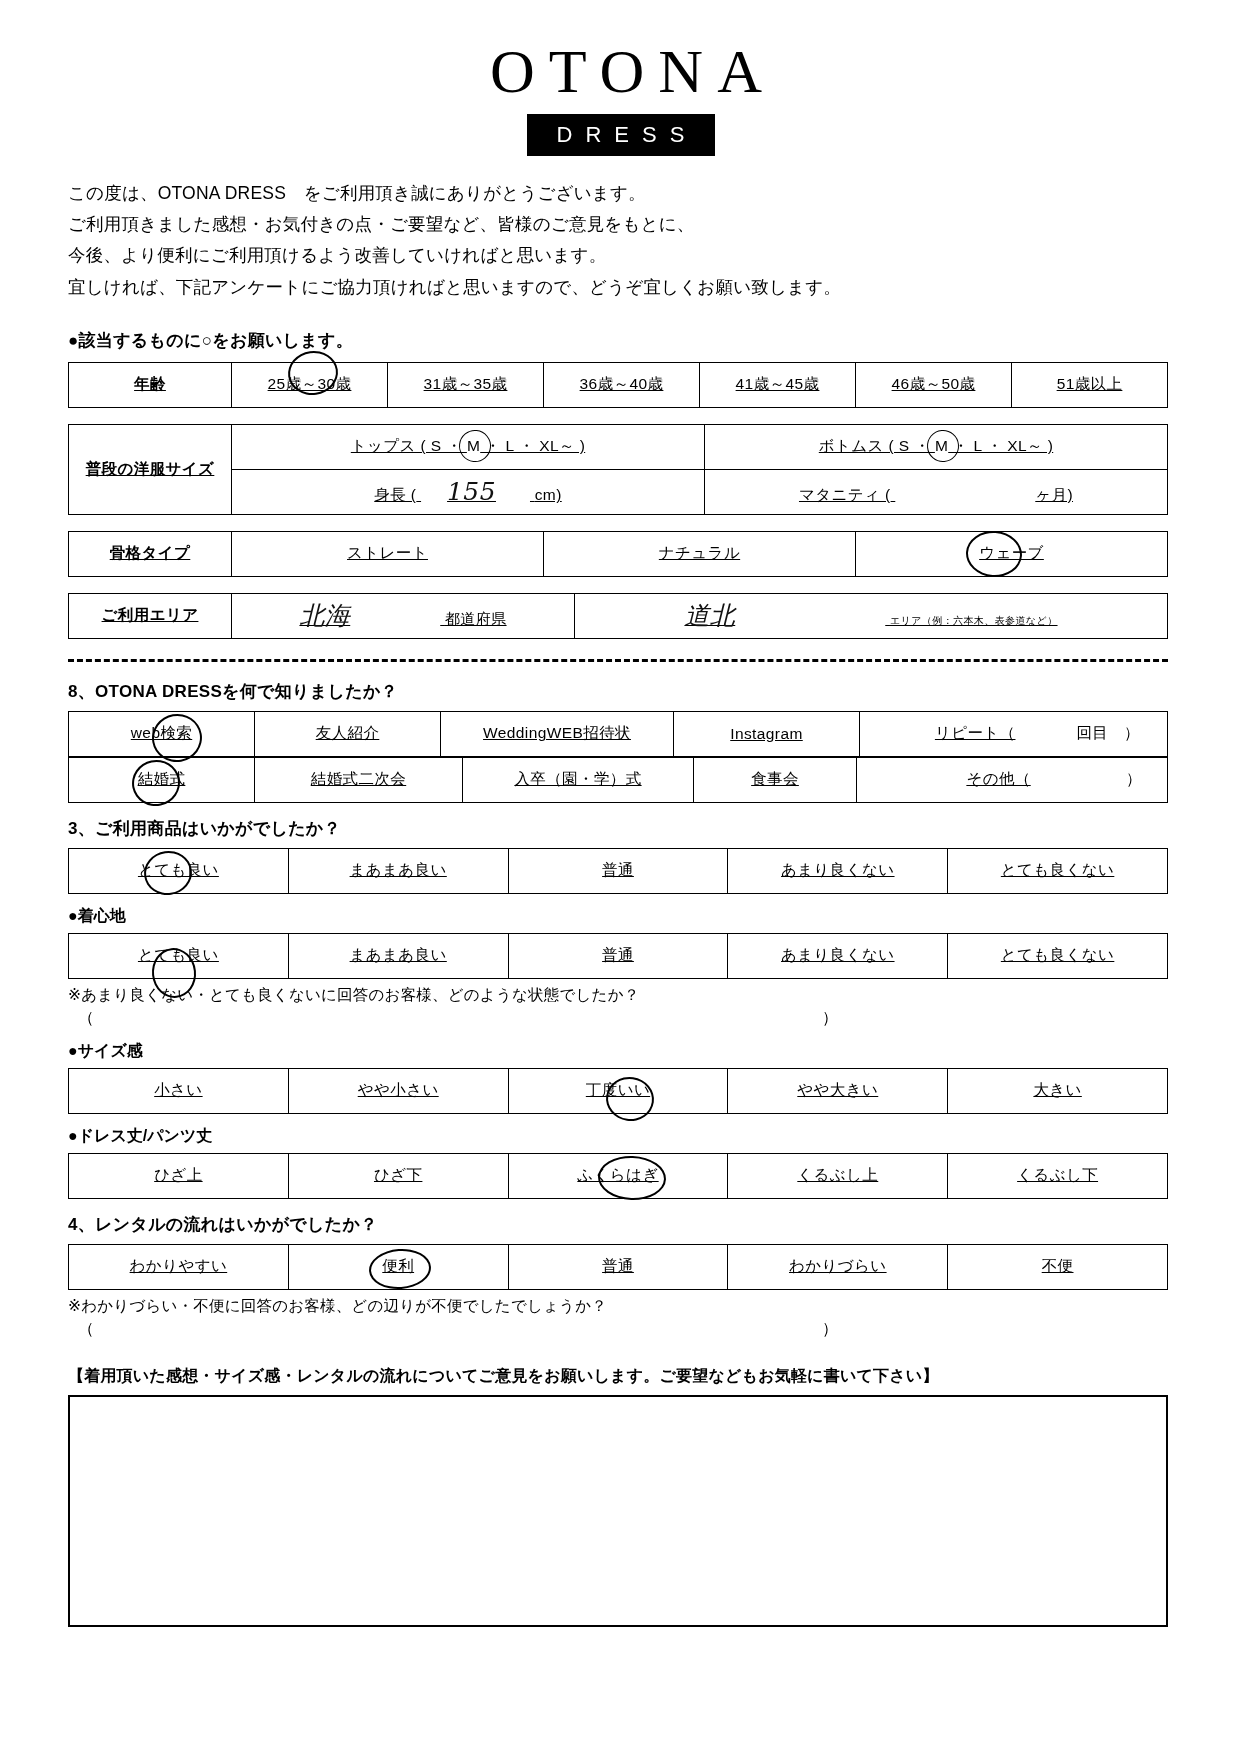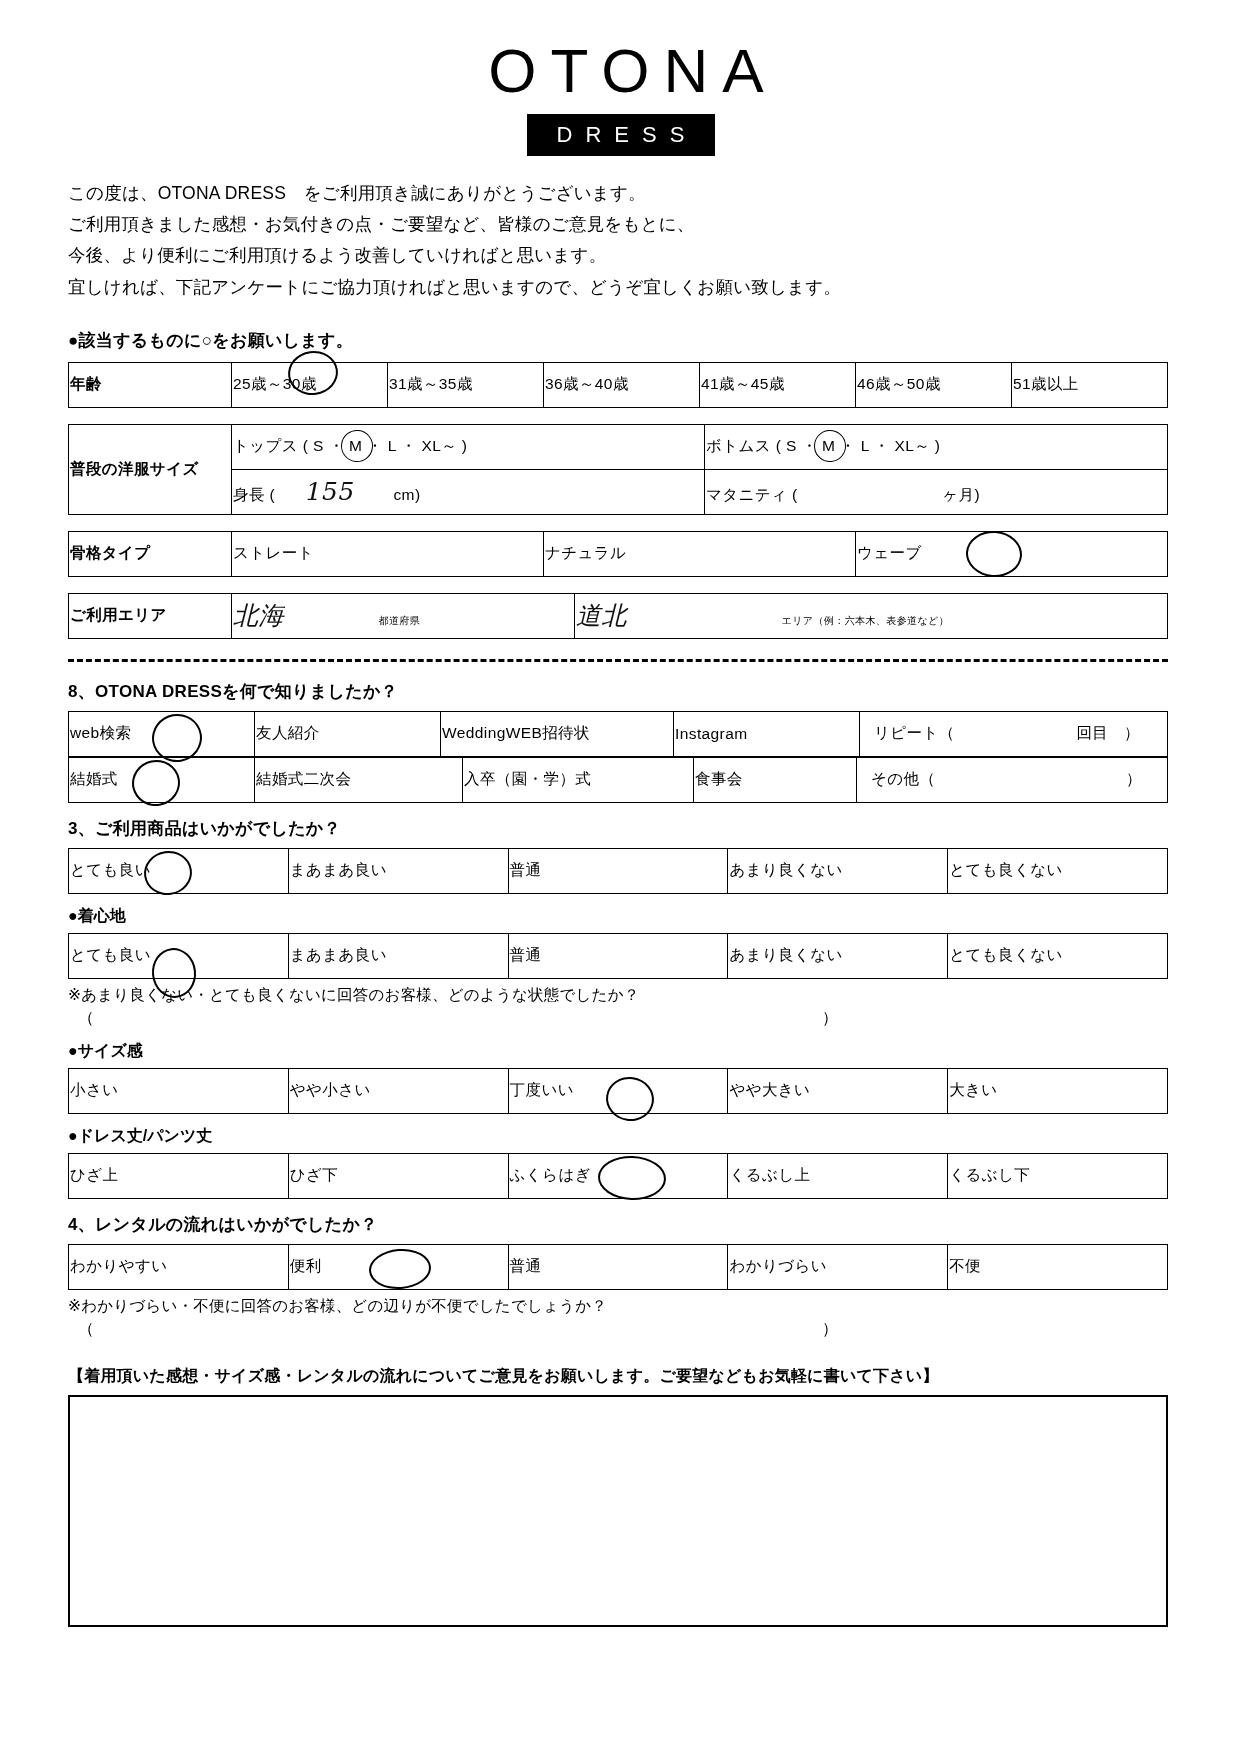--- a/index.html
+++ b/index.html
@@ -27,21 +27,21 @@
   .logo-wrap {
     text-align: center;
     padding-top: 40px;
   }
   .logo-otona {
     font-size: 62px;
     letter-spacing: 14px;
     font-weight: 300;
     line-height: 1;
     padding-left: 24px;
-    font-family: Liberation Sans, sans-serif;
+    font-family: Liberation Serif, serif;
   }
   .logo-dress-bar {
     display: inline-block;
     background: #000;
     color: #fff;
     font-size: 22px;
     letter-spacing: 13px;
     padding: 9px 18px 9px 30px;
     margin-top: 12px;
     line-height: 1.1;
@@ -66,25 +66,27 @@
 
   
   table.frm {
     border-collapse: collapse;
     margin: 0 0 0 68px;
     width: 1100px;
     table-layout: fixed;
   }
   table.frm td {
     border: 1.6px solid #000;
+    text-align: center;
     vertical-align: middle;
     font-size: 15.5px;
     height: 42px;
     position: relative;
     letter-spacing: 0.4px;
+    text-decoration: underline;
   }
   td.lbl {
     font-weight: bold;
     font-size: 15.5px;
   }
   .gap { height: 16px; }
 
   
   .hand {
     font-family: "DejaVu Serif", serif;
@@ -240,21 +242,21 @@
     </table>
 
   <div class="gap"></div>
 
   <table class="frm">
     <tbody>
         <tr>
       <td class="lbl" style="width:160px">ご利用エリア</td>
       <td style="width:340px">
         <span class="hand" style="margin-right:90px;">北海</span>
-        <span style="font-size:10px;">都道府県</span>
+        <span style="font-size:15px;">都道府県</span>
       </td>
       <td>
         <span class="hand" style="margin-right:150px;">道北</span>
         <span style="font-size:10px;">エリア（例：六本木、表参道など）</span>
       </td>
     </tr>
   </tbody>
     </table>
 
   <div class="dashed"></div>

